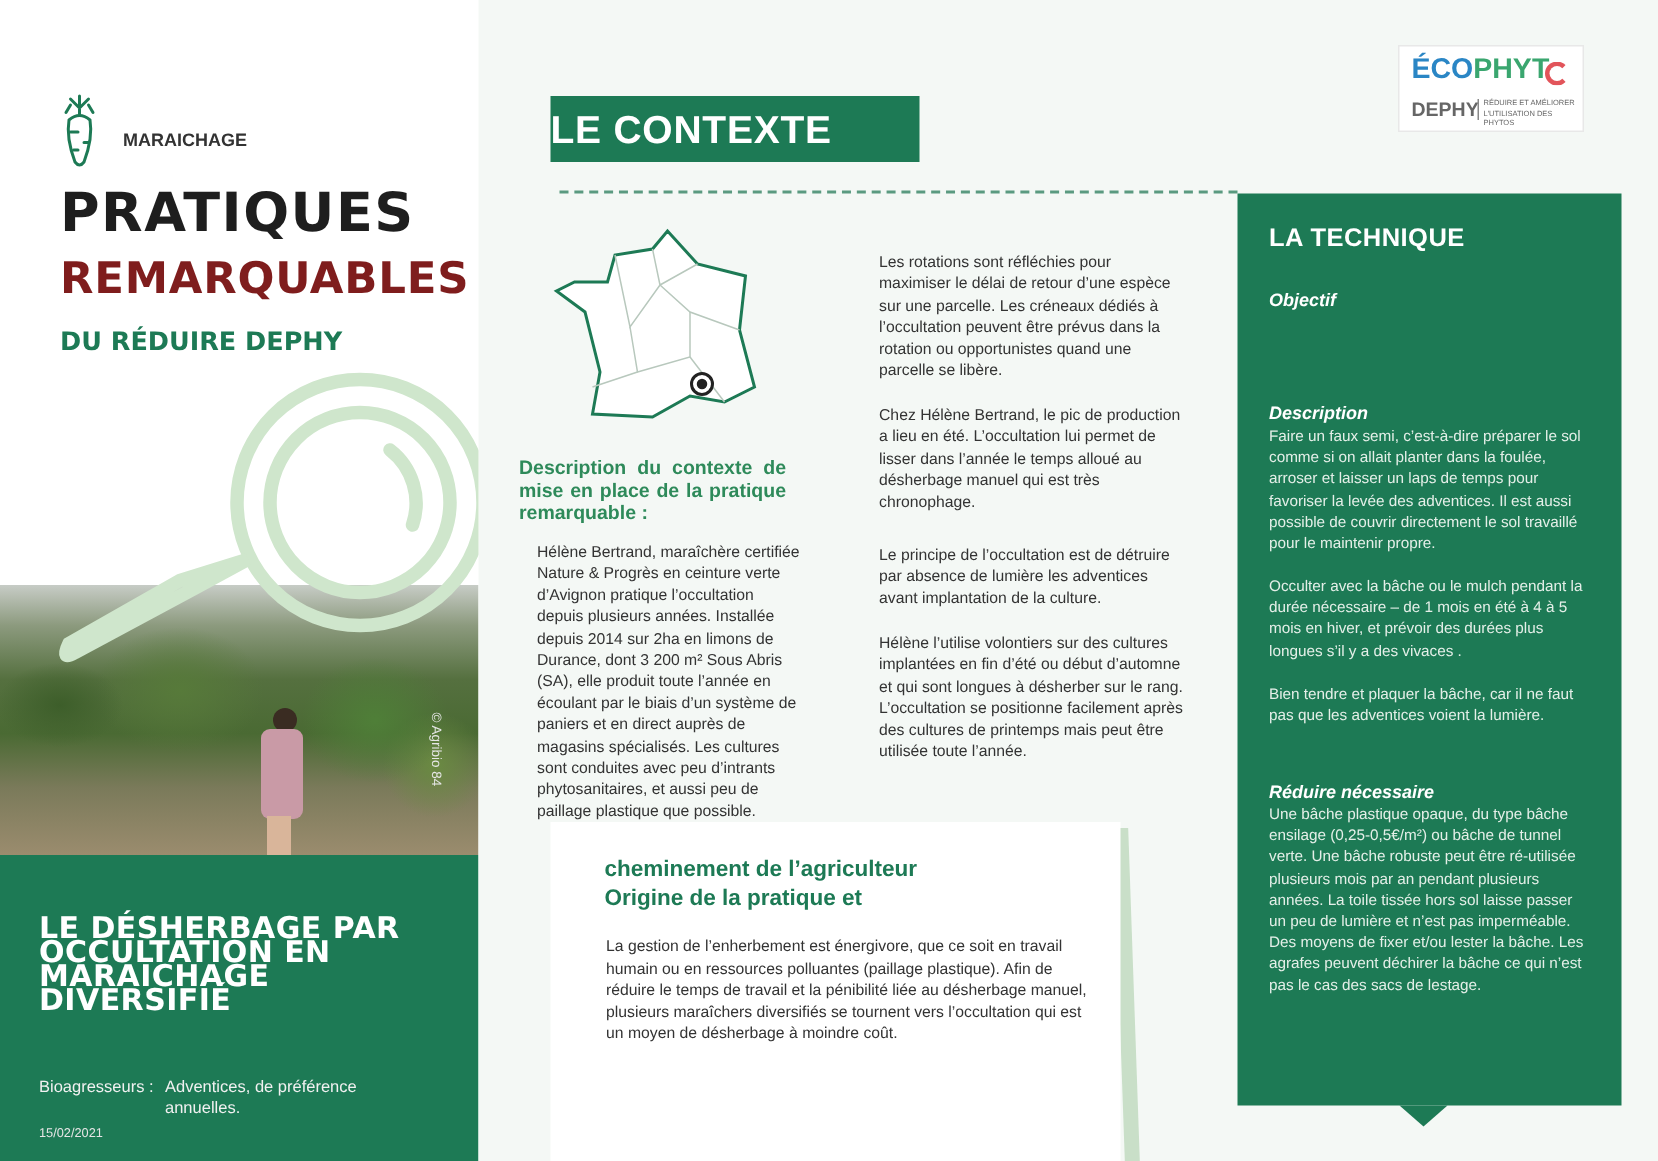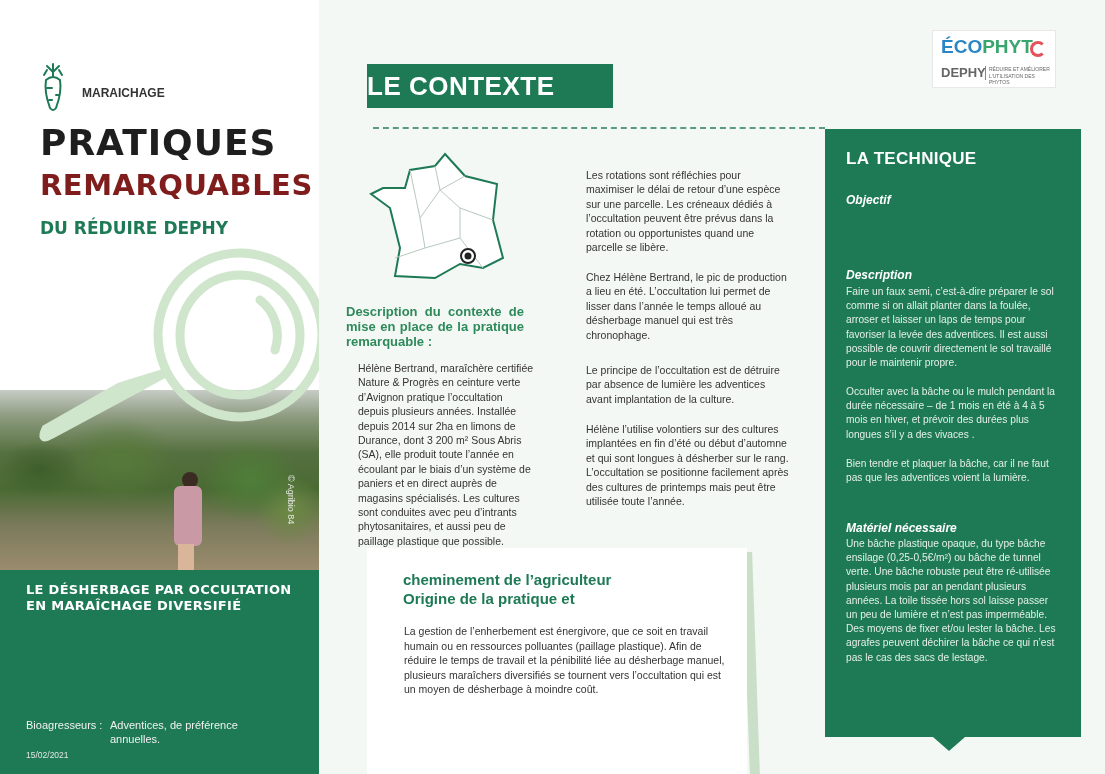--- a/index.html
+++ b/index.html
@@ -17,21 +17,21 @@
     radial-gradient(ellipse 60px 40px at 40px 80px,#3d5e2a 0%,transparent 70%),
     radial-gradient(ellipse 80px 60px at 120px 70px,#577a3a 0%,transparent 70%),
     radial-gradient(ellipse 70px 60px at 250px 90px,#4f7f38 0%,transparent 70%),
     radial-gradient(ellipse 50px 50px at 290px 120px,#6a8a42 0%,transparent 70%)}
   .person-body{position:absolute;left:174px;top:96px;width:28px;height:60px;background:#c99aa6;border-radius:6px}
   .person-head{position:absolute;left:182px;top:82px;width:16px;height:16px;background:#3a2c22;border-radius:50%}
   .person-legs{position:absolute;left:178px;top:154px;width:16px;height:26px;background:#d9b59a}
   .credit{position:absolute;left:296px;top:475px;transform:rotate(90deg);transform-origin:left top;font-size:9px;color:#e6e6e6;white-space:nowrap}
   .magnifier{position:absolute;left:20px;top:245px;width:300px;height:200px;pointer-events:none}
   .leftbox{position:absolute;left:0;top:570px;width:319px;height:204px;background:#1d7a55;color:#fff}
-  .lb-title{position:absolute;left:26px;top:12px;font-family:"DejaVu Sans",sans-serif;font-weight:bold;font-size:13px;line-height:16px;letter-spacing:0.3px}
+  .lb-title{position:absolute;left:26px;top:40px;font-family:"DejaVu Sans",sans-serif;font-weight:bold;font-size:20px;line-height:16px;letter-spacing:0.3px}
   .lb-row{position:absolute;left:26px;font-size:11px;line-height:14px;color:#f1f1f1}
   .lb-row .k{display:inline-block;width:84px;vertical-align:top}
   .lb-row .v{display:inline-block;width:150px;vertical-align:top}
   .date{position:absolute;left:26px;top:180px;font-size:8.5px;color:#e5e5e5}
   .ctx-head{position:absolute;left:367px;top:64px;width:246px;height:44px;background:#1d7a55;color:#fff;font-weight:bold;font-size:26px;text-align:left;line-height:44px;letter-spacing:0.5px}
   .dash{position:absolute;left:373px;top:127px;width:452px;border-top:2px dashed #5a9a80}
   .map{position:absolute;left:365px;top:148px;width:150px;height:140px}
   .desc-title{position:absolute;left:346px;top:304px;width:178px;font-weight:bold;font-size:13px;line-height:15px;color:#2e8a5a;text-align:justify}
   .txt{position:absolute;font-size:10.5px;line-height:14.4px;color:#333}
   .origin{position:absolute;left:367px;top:548px;width:380px;height:226px;background:#fff}
@@ -134,17 +134,17 @@
 </div>
 <div class="txt" style="left:404px;top:624px;width:330px;line-height:14.5px">La gestion de l’enherbement est énergivore, que ce soit en travail humain ou en ressources polluantes (paillage plastique).  Afin de réduire le temps de travail et la pénibilité liée au désherbage manuel, plusieurs maraîchers diversifiés se tournent vers l’occultation qui est un moyen de désherbage à moindre coût.</div>
 
 <div class="tech">
   <h2>LA TECHNIQUE</h2>
   <h3 style="top:64px">Objectif</h3>
   <h3 style="top:139px">Description</h3>
   <div class="p" style="top:156px">Faire un faux semi, c’est-à-dire préparer le sol comme si on allait planter dans la foulée, arroser et laisser un laps de temps pour favoriser la levée des adventices. Il est aussi possible de couvrir directement le sol travaillé pour le maintenir propre.</div>
   <div class="p" style="top:256px">Occulter avec la bâche ou le mulch pendant la durée nécessaire – de 1 mois en été à 4 à 5 mois en hiver, et prévoir des durées plus longues s’il y a des vivaces .</div>
   <div class="p" style="top:328px">Bien tendre et plaquer la bâche, car il ne faut pas que les adventices voient la lumière.</div>
-  <h3 style="top:392px">Matériel nécessaire</h3>
+  <h3 style="top:392px">Réduire nécessaire</h3>
   <div class="p" style="top:408px;white-space:pre-line">Une bâche plastique opaque, du type bâche ensilage (0,25-0,5€/m²) ou bâche de tunnel verte. Une bâche robuste peut être ré-utilisée plusieurs mois par an pendant plusieurs années. La toile tissée hors sol laisse passer un peu de lumière et n’est pas imperméable.
 Des moyens de fixer et/ou lester la bâche. Les agrafes peuvent déchirer la bâche ce qui n’est pas le cas des sacs de lestage.</div>
 </div>
 <div class="tech-arrow"></div>
 
 </body></html>

